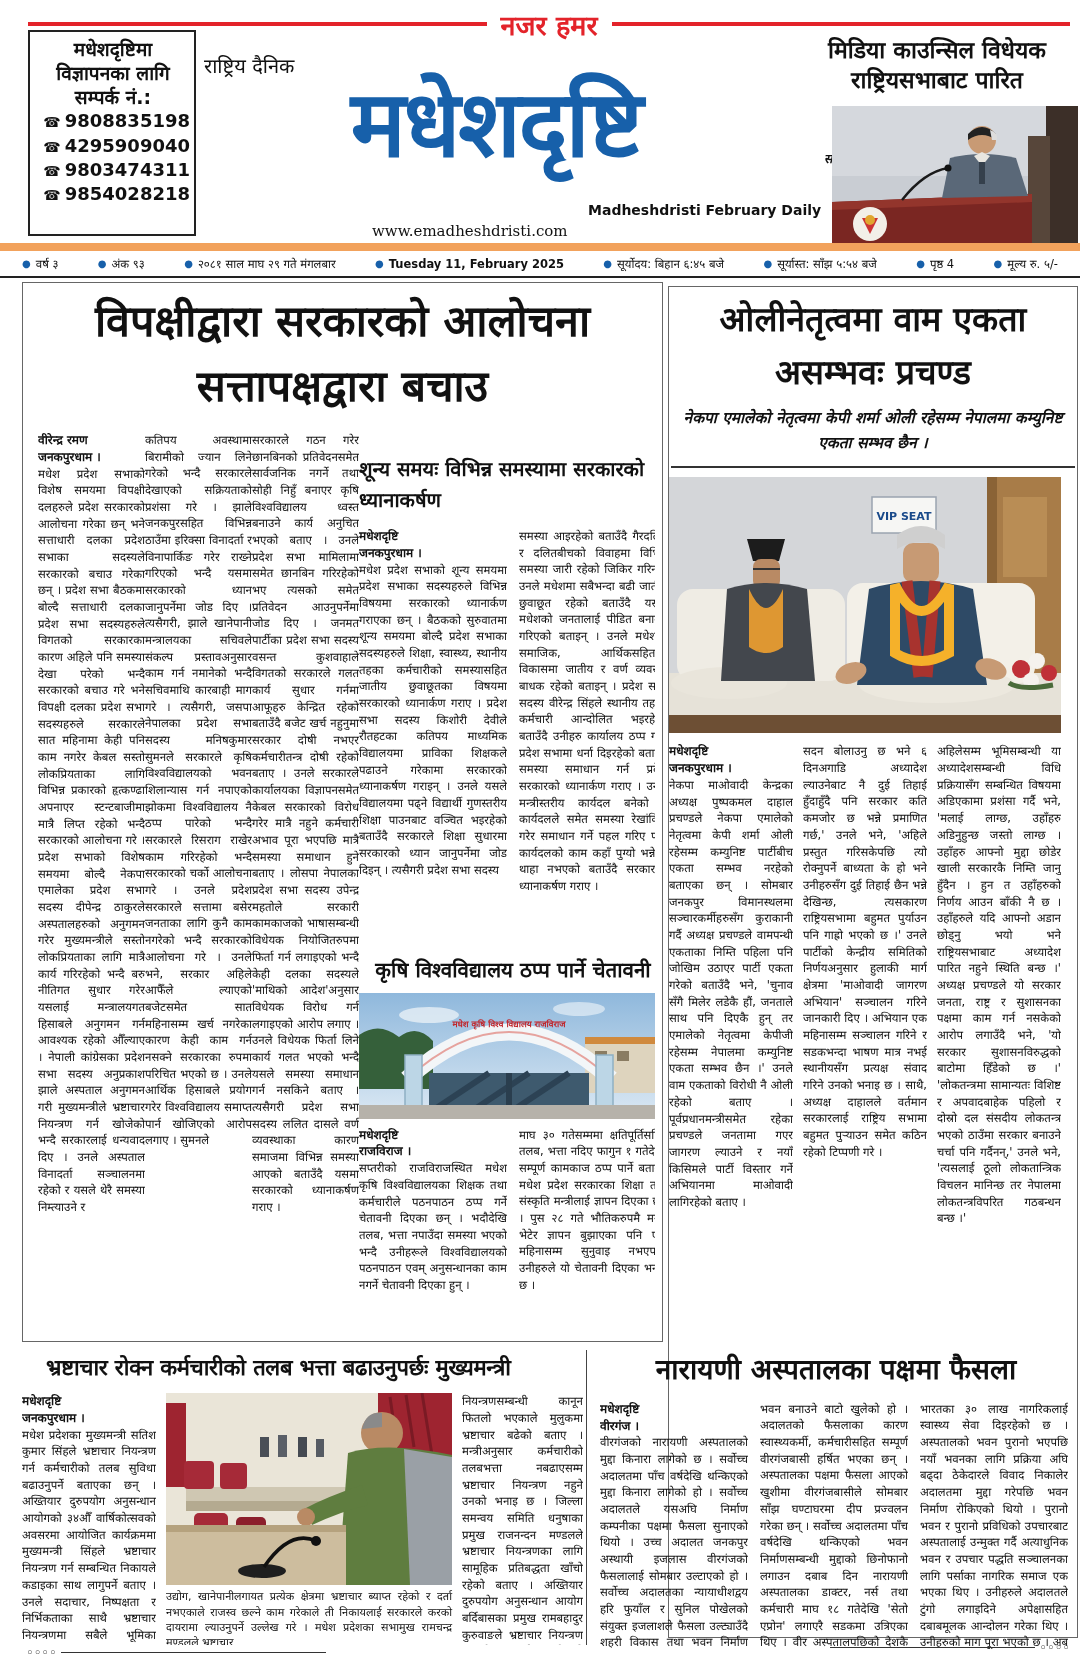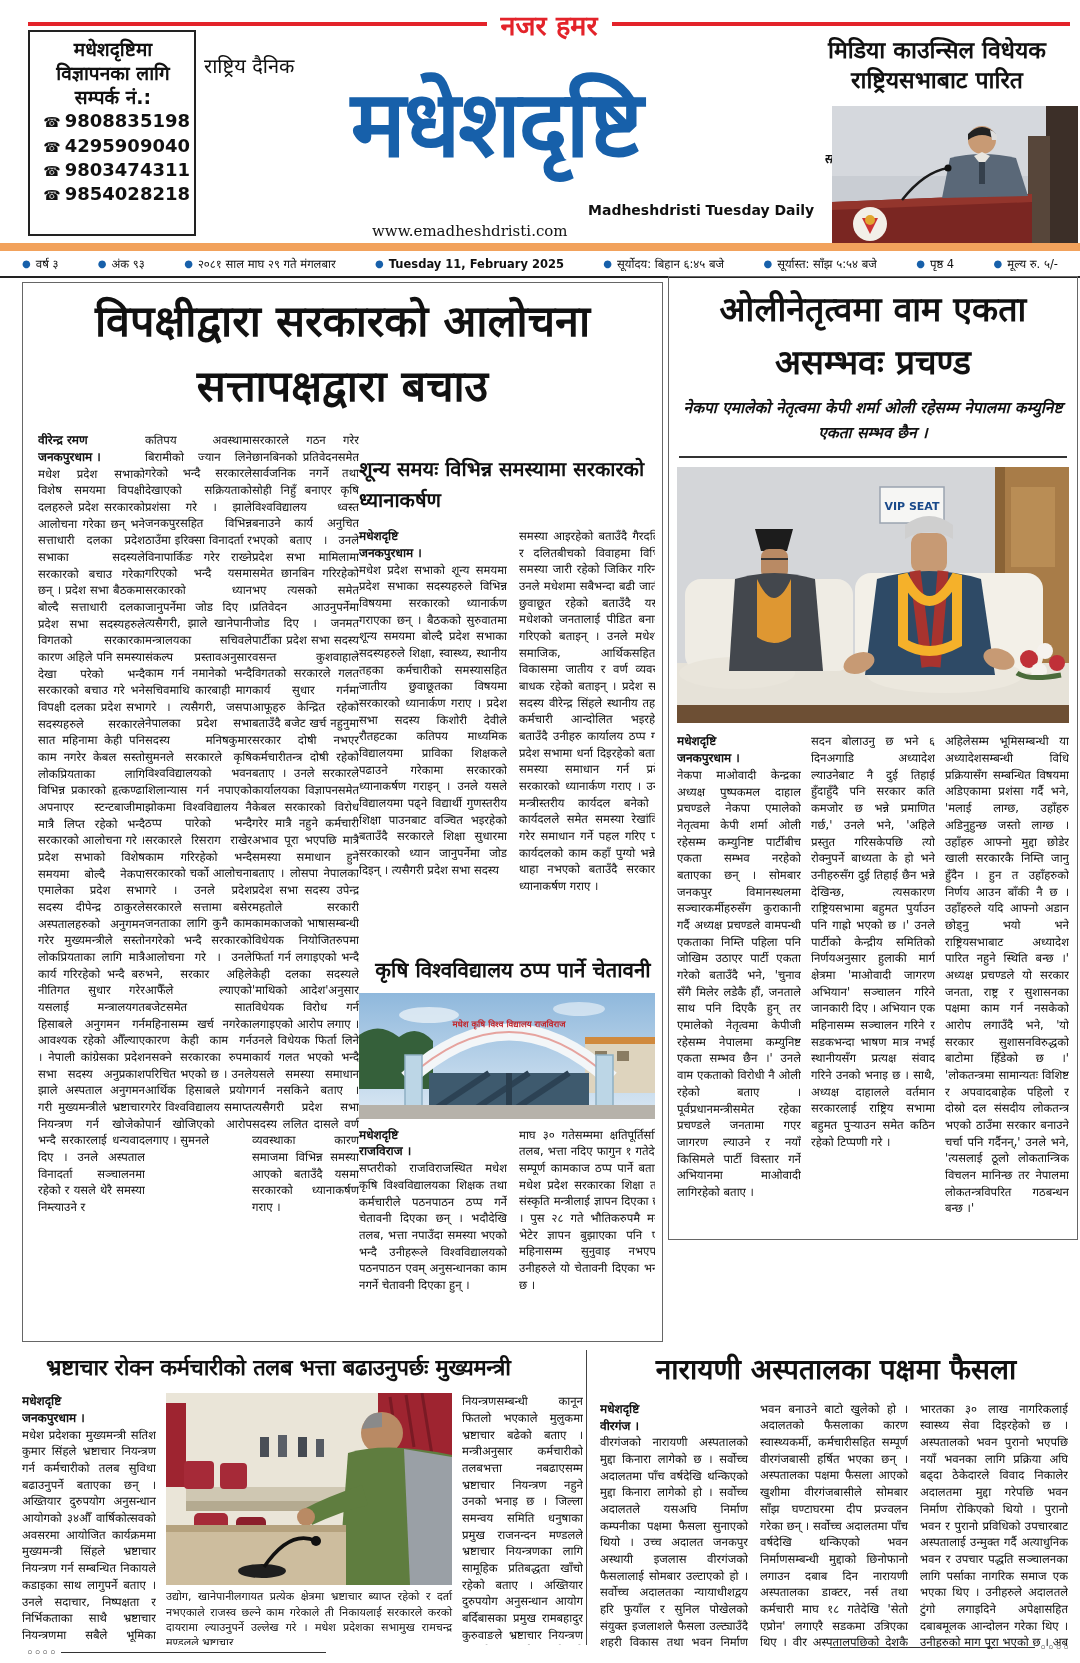--- a/index.html
+++ b/index.html
@@ -31,21 +31,21 @@
 
   
   .orange-band { top:243px; left:0; width:1080px; height:8px; background:#f2a25c; }
   .date-row { top:251px; left:0; width:1080px; height:27px; display:flex; align-items:center; justify-content:space-between; padding:0 22px; border-bottom:2px solid #222; font-size:11.5px; white-space:nowrap; }
   .date-item { display:flex; align-items:center; gap:5px; }
   .date-item .dot { color:#1760aa; font-size:10px; }
   .date-item.en { font-weight:bold; }
 
   
   .main-left { top:282px; left:22px; width:641px; height:1060px; border:1px solid #666; padding:4px 7px; overflow:hidden; }
-  .main-right { top:276px; left:668px; width:410px; height:964px; border:1px solid #666; padding:4px 8px; overflow:hidden; }
+  .main-right { top:286px; left:668px; width:410px; height:1352px; border:1px solid #666; padding:4px 0; overflow:hidden; }
 
   .lead-headline { text-align:center; font-weight:bold; font-size:43px; line-height:1.5; margin-top:2px; }
   .lead-cols { display:flex; margin-top:14px; height:900px; overflow:hidden;margin-left:8px; }
   .ncol { text-align:justify; font-size:11.5px; line-height:1.45; overflow:hidden; }
   .lead-col { width:107px; flex:none; }
   .byline { font-weight:bold; font-size:12px; line-height:1.4; }
 
   .subarea { width:308px; flex:none; }
   .zero-headline { text-align:left; font-weight:bold; font-size:20px; line-height:1.55; margin-top:22px; }
   .zero-cols { display:flex; gap:12px; margin-top:12px; height:420px; overflow:hidden; }
@@ -102,21 +102,21 @@
     <div class="ad-title">सम्पर्क नं.:</div>
     <div class="ad-phone"><span class="ph-ico">☎</span><span>9808835198</span></div>
     <div class="ad-phone"><span class="ph-ico">☎</span><span>4295909040</span></div>
     <div class="ad-phone"><span class="ph-ico">☎</span><span>9803474311</span></div>
     <div class="ad-phone"><span class="ph-ico">☎</span><span>9854028218</span></div>
   </div>
 
   <div class="abs tagline">राष्ट्रिय दैनिक</div>
   <div class="abs masthead">मधेशदृष्टि</div>
   <div class="abs website">www.emadheshdristi.com</div>
-  <div class="abs engname">Madheshdristi Tuesday Daily</div>
+  <div class="abs engname">Madheshdristi February Daily</div>
 
   <div class="abs brief-head">मिडिया काउन्सिल विधेयक राष्ट्रियसभाबाट पारित</div>
   <div class="abs brief-note">समाचार पृष्ठ ५ मा</div>
   <svg class="abs brief-photo" viewBox="0 0 246 138">
     <rect width="246" height="138" fill="#c9cdd3"></rect>
     <rect x="0" y="0" width="246" height="70" fill="#d5d8dd"></rect>
     <rect x="214" y="0" width="32" height="138" fill="#3c2f28"></rect>
     <rect x="196" y="30" width="22" height="108" fill="#57463a"></rect>
     <path d="M0 96 L200 88 L200 138 L0 138 Z" fill="#7a2622"></path>
     <path d="M0 96 L200 88 L200 96 L0 104 Z" fill="#93352c"></path>

